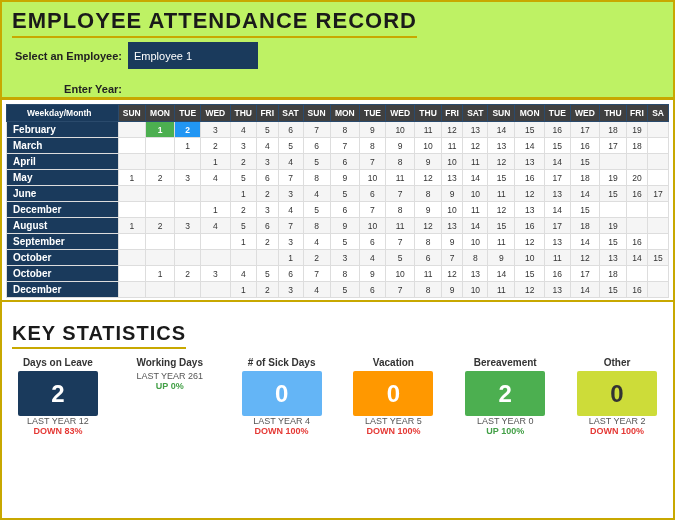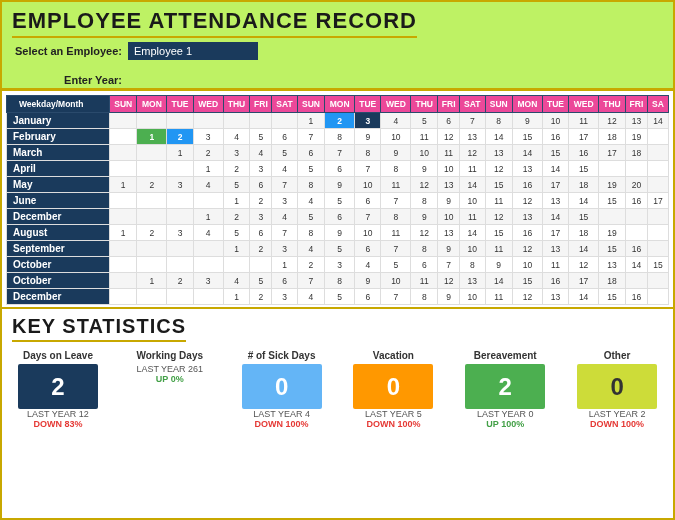--- a/index.html
+++ b/index.html
@@ -44,48 +44,48 @@
       text-align: right;
       font-weight: 600;
       color: #222;
     }
     .field-row .input-box {
       background: #1a3a5c;
       color: #fff;
       font-size: 11px;
       padding: 2px 6px;
       min-width: 130px;
-      height: 18px;
+      height: 27px;
       display: flex;
       align-items: center;
     }
 
     
     .calendar-section {
       padding: 4px 4px 2px 4px;
     }
     .calendar-table {
       width: 100%;
       border-collapse: collapse;
       font-size: 9px;
     }
     .calendar-table th {
-      background: #ec4899;
+      background: #404040;
       color: #fff;
       text-align: center;
       padding: 3px 1px;
       border: 1px solid #2a4a6c;
       font-weight: 700;
       font-size: 8.5px;
     }
     .calendar-table th.month-col {
       background: #1a3a5c;
       min-width: 75px;
       text-align: left;
-      padding-left: 12px;
+      padding-left: 20px;
     }
     .calendar-table td {
       text-align: center;
       padding: 2px 1px;
       border: 1px solid #ddd;
       font-size: 8.5px;
       color: #333;
       min-width: 16px;
     }
     .calendar-table td.month-label {
@@ -103,37 +103,37 @@
       background: #fff;
     }
     .cell-sat { color: #999; }
     .cell-sun { color: #999; }
     .cell-highlight-green { background: #4caf50 !important; color: #fff !important; font-weight: bold; }
     .cell-highlight-blue { background: #2196f3 !important; color: #fff !important; font-weight: bold; }
     .cell-highlight-dark-blue { background: #1a3a5c !important; color: #fff !important; font-weight: bold; }
 
     
     .stats-section {
-      padding: 6px 10px;
+      padding: 20px 10px;
       border-top: 2px solid #c8a800;
     }
     .stats-section h2 {
       font-size: 20px;
       font-weight: 900;
       color: #1a1a1a;
       letter-spacing: 1px;
       border-bottom: 2px solid #c8a800;
       padding-bottom: 2px;
       margin-bottom: 8px;
       display: inline-block;
     }
     .stats-cards {
       display: flex;
       gap: 20px;
-      justify-content: center;
+      justify-content: space-between;
     }
     .stat-card {
       flex: 1;
       display: flex;
       flex-direction: column;
       align-items: center;
       font-size: 10px;
     }
     .stat-card .card-label {
       font-size: 10px;
@@ -213,44 +213,20 @@
           <th>SUN</th>
           <th>MON</th>
           <th>TUE</th>
           <th>WED</th>
           <th>THU</th>
           <th>FRI</th>
           <th>SA</th>
         </tr>
     </thead>
     <tbody id="calendar-body">
-    <tr>
-          <td class="month-label">January</td>
-          <td class="cell-sun"></td>
-          <td></td>
-          <td></td>
-          <td></td>
-          <td></td>
-          <td></td>
-          <td class="cell-sat"></td>
-          <td class="cell-sun">1</td>
-          <td class="cell-highlight-blue">2</td>
-          <td class="cell-highlight-dark-blue">3</td>
-          <td>4</td>
-          <td>5</td>
-          <td>6</td>
-          <td class="cell-sat">7</td>
-          <td class="cell-sun">8</td>
-          <td>9</td>
-          <td>10</td>
-          <td>11</td>
-          <td>12</td>
-          <td>13</td>
-          <td class="cell-sat">14</td>
-        </tr>
         <tr>
           <td class="month-label">February</td>
           <td class="cell-sun"></td>
           <td class="cell-highlight-green">1</td>
           <td class="cell-highlight-blue">2</td>
           <td>3</td>
           <td>4</td>
           <td>5</td>
           <td class="cell-sat">6</td>
           <td class="cell-sun">7</td>

